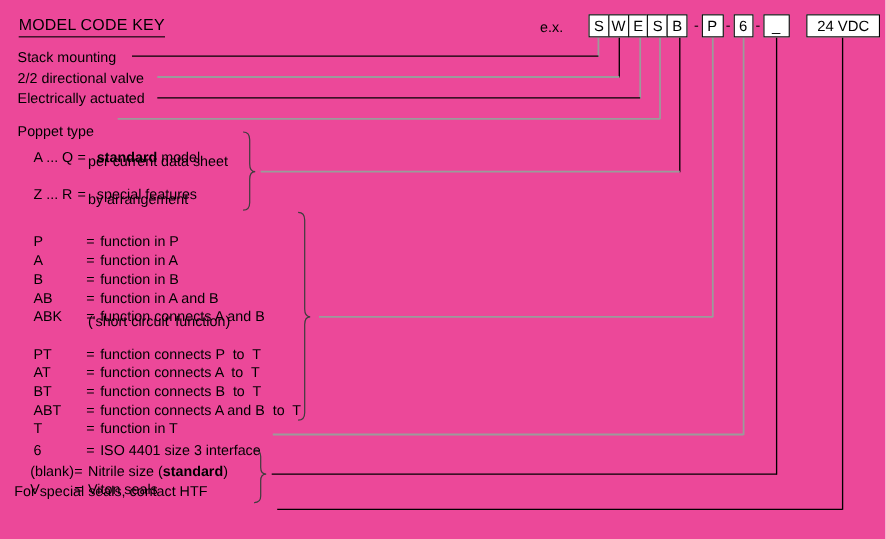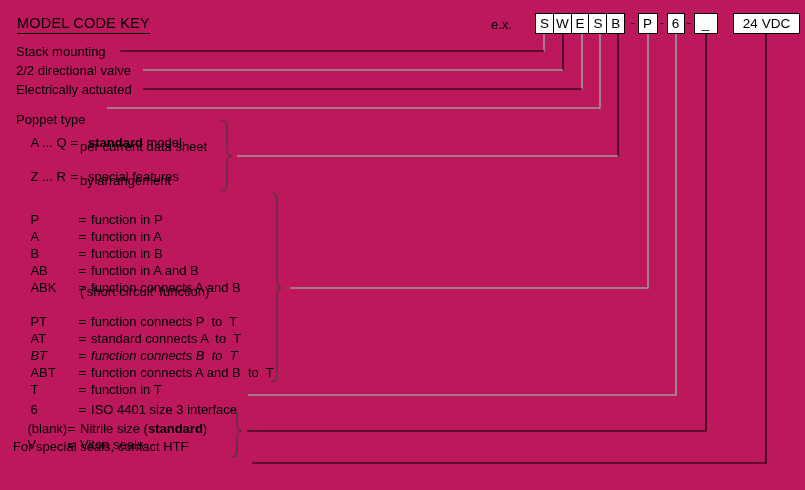--- a/index.html
+++ b/index.html
@@ -1,17 +1,17 @@
 <!DOCTYPE html>
 <html><head>
 <meta charset="utf-8">
 <style>
   html,body { margin:0; padding:0; background:#fff; }
   .canvas {
-    position:relative; width:805px; height:490px; background:#be185d;
+    position:relative; width:805px; height:490px; background:#ec4899;
     font-family:"Liberation Sans", sans-serif; color:#000; overflow:hidden;
   }
   .title {
     position:absolute; left:17px; top:15px; font-size:14.5px; letter-spacing:.2px;
     border-bottom:1.4px solid #000; padding-bottom:2px; white-space:pre;
   }
   .ex { position:absolute; left:491px; top:17px; font-size:13px; }
   .lbl { position:absolute; left:16px; font-size:13px; line-height:13px; white-space:pre; }
   .row { position:absolute; left:16px; font-size:13px; line-height:13px; white-space:pre; }
   .row .code { display:inline-block; }
@@ -116,23 +116,23 @@
     <span class="code">AB</span><span class="eq">=</span><span class="desc">function in A and B</span>
   </div>
   <div class="row fn" style="top:268px;">
     <span class="code">ABK</span><span class="eq">=</span><span class="desc">function connects A and B</span>
   </div>
   <div class="row cont" style="top:285px;">('short circuit' function)</div>
   <div class="row fn" style="top:302px;">
     <span class="code">PT</span><span class="eq">=</span><span class="desc">function connects P  to  T</span>
   </div>
   <div class="row fn" style="top:319px;">
-    <span class="code">AT</span><span class="eq">=</span><span class="desc">standard connects A  to  T</span>
+    <span class="code">AT</span><span class="eq">=</span><span class="desc">function connects A  to  T</span>
   </div>
-  <div class="row fn" style="top:336px;font-style:italic;">
+  <div class="row fn" style="top:336px;">
     <span class="code">BT</span><span class="eq">=</span><span class="desc">function connects B  to  T</span>
   </div>
   <div class="row fn" style="top:353px;">
     <span class="code">ABT</span><span class="eq">=</span><span class="desc">function connects A and B  to  T</span>
   </div>
   <div class="row fn" style="top:370px;">
     <span class="code">T</span><span class="eq">=</span><span class="desc">function in T</span>
   </div>
 
   <div class="row fn" style="top:390px;">

